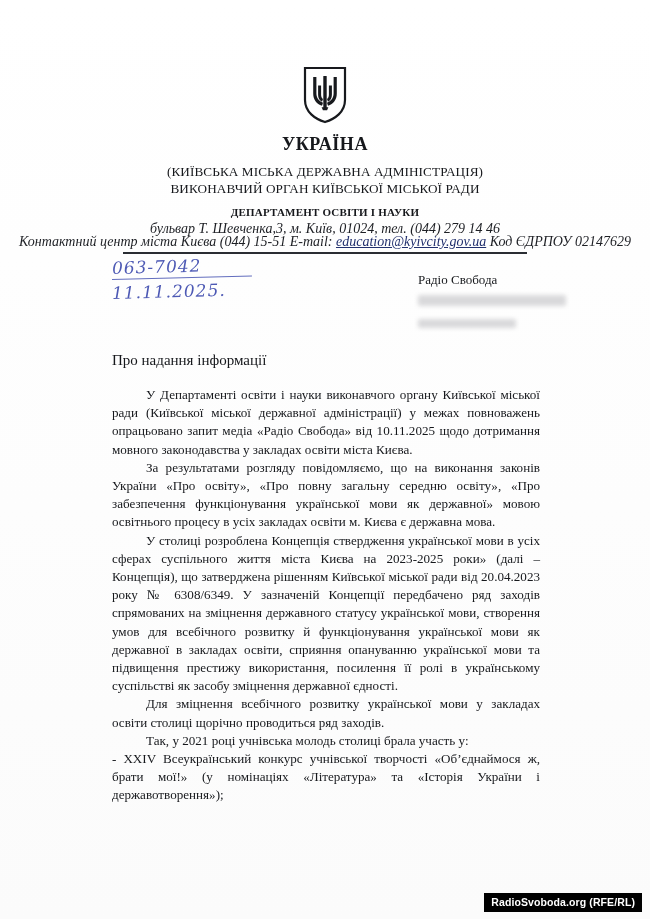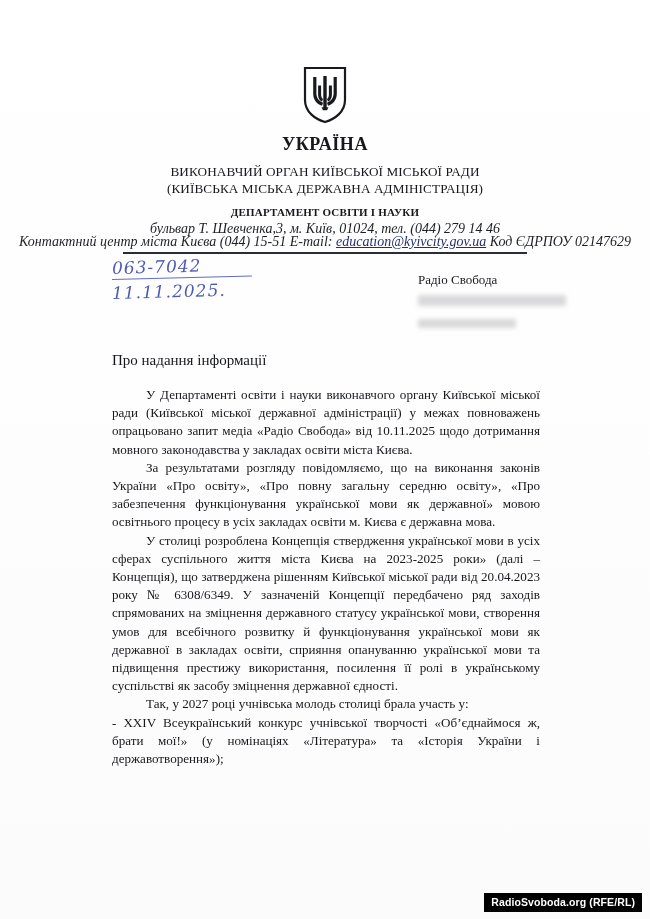--- a/index.html
+++ b/index.html
@@ -190,22 +190,22 @@
         <rect x="20.3" y="10" width="3.4" height="34" rx="0.6"></rect>
         <path d="M10.2 11 h3.2 v16.5 c0 4.4 2.6 7.6 6.6 9.2 l-1.0 3.1 c-5.6-2.0-8.8-6.2-8.8-12.3 Z"></path>
         <path d="M33.8 11 h-3.2 v16.5 c0 4.4-2.6 7.6-6.6 9.2 l1.0 3.1 c5.6-2.0 8.8-6.2 8.8-12.3 Z"></path>
         <path d="M15.1 19.6 h3.0 v9.2 c0 2.0 .6 3.3 1.9 4.1 l-1.0 2.8 c-2.6-1.3-3.9-3.6-3.9-6.9 Z"></path>
         <path d="M28.9 19.6 h-3.0 v9.2 c0 2.0-.6 3.3-1.9 4.1 l1.0 2.8 c2.6-1.3 3.9-3.6 3.9-6.9 Z"></path>
         <path d="M18.6 41.2 h6.8 l-1.3 3.0 h-4.2 Z"></path>
       </g>
     </svg>
 
     <div class="country-name">УКРАЇНА</div>
+    <div class="org-line">(КИЇВСЬКА МІСЬКА ДЕРЖАВНА АДМІНІСТРАЦІЯ)</div>
     <div class="org-line">ВИКОНАВЧИЙ ОРГАН КИЇВСЬКОЇ МІСЬКОЇ РАДИ</div>
-    <div class="org-line">(КИЇВСЬКА МІСЬКА ДЕРЖАВНА АДМІНІСТРАЦІЯ)</div>
     <div class="dept-line">ДЕПАРТАМЕНТ ОСВІТИ І НАУКИ</div>
 
     <div class="contact-line">бульвар Т. Шевченка,3, м. Київ, 01024,  тел. (044) 279 14 46</div>
     <div class="contact-line">
       <span>Контактний центр міста Києва (044) 15-51  E-mail: </span><a class="email" href="#">education@kyivcity.gov.ua</a><span> Код ЄДРПОУ 02147629</span>
     </div>
 
     <div class="hr-rule"></div>
   </div>
 
@@ -222,19 +222,20 @@
   </div>
 
   <div class="subject">Про надання інформації</div>
 
   <div class="body">
     <p class="indent">У Департаменті освіти і науки виконавчого органу Київської міської ради (Київської міської державної адміністрації) у межах повноважень опрацьовано запит медіа «Радіо Свобода» від 10.11.2025 щодо дотримання мовного законодавства у закладах освіти міста Києва.</p>
 
     <p class="indent"><span>За результатами розгляду повідомляємо, що на виконання законів України «Про освіту», «Про повну загальну середню освіту», «Про забезпечення </span><b>функціонування української мови як державної»</b><span> мовою освітнього процесу в усіх закладах освіти м. Києва є державна мова.</span></p>
 
     <p class="indent">У столиці розроблена Концепція ствердження української мови в усіх сферах суспільного життя  міста Києва на 2023-2025 роки» (далі – Концепція), що затверджена рішенням Київської міської ради від 20.04.2023 року № 6308/6349. У зазначеній Концепції передбачено ряд заходів спрямованих на зміцнення державного статусу української мови, створення умов для всебічного розвитку й функціонування української мови як державної в закладах освіти, сприяння опануванню української мови та підвищення престижу використання, посилення її ролі в українському суспільстві як засобу зміцнення державної єдності.</p>
-    <p class="indent">Так, у 2027 році учнівська молодь столиці брала участь у:</p>
+    <p class="indent">Для зміцнення всебічного розвитку української мови у закладах освіти столиці щорічно проводиться ряд заходів.</p>
+    <p class="indent">Так, у 2021 році учнівська молодь столиці брала участь у:</p>
     <p class="noindent">- XXIV Всеукраїнський конкурс учнівської творчості «Об’єднаймося ж, брати мої!» (у номінаціях «Література» та «Історія України і державотворення»);</p>
   </div>
 
 </div>
 
 <div class="watermark">RadioSvoboda.org (RFE/RL)</div>
 
 </body></html>

